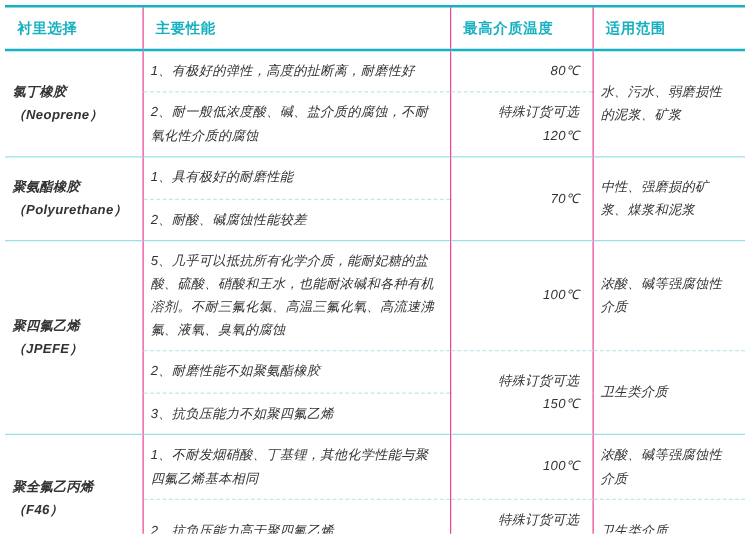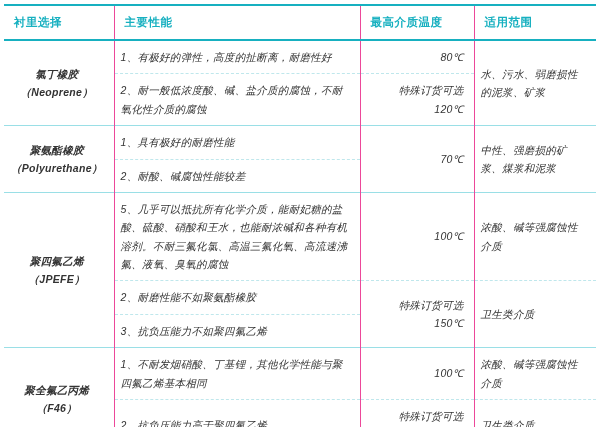--- a/index.html
+++ b/index.html
@@ -57,21 +57,21 @@
   table.spec tr.major > td {
     border-top: 1px solid #9adfe6;
   }
   table.spec tr.minor > td {
     border-top: 1px dashed #bfe7ec;
   }
   table.spec tr.first > td {
     border-top: none;
   }
   td.name {
-    text-align: center;
+    text-align: left;
     font-weight: bold;
     color: #222222;
     font-size: 11px;
     line-height: 1.9;
   }
   td.name .sub {
     display: block;
     font-weight: bold;
     white-space: nowrap;
   }

